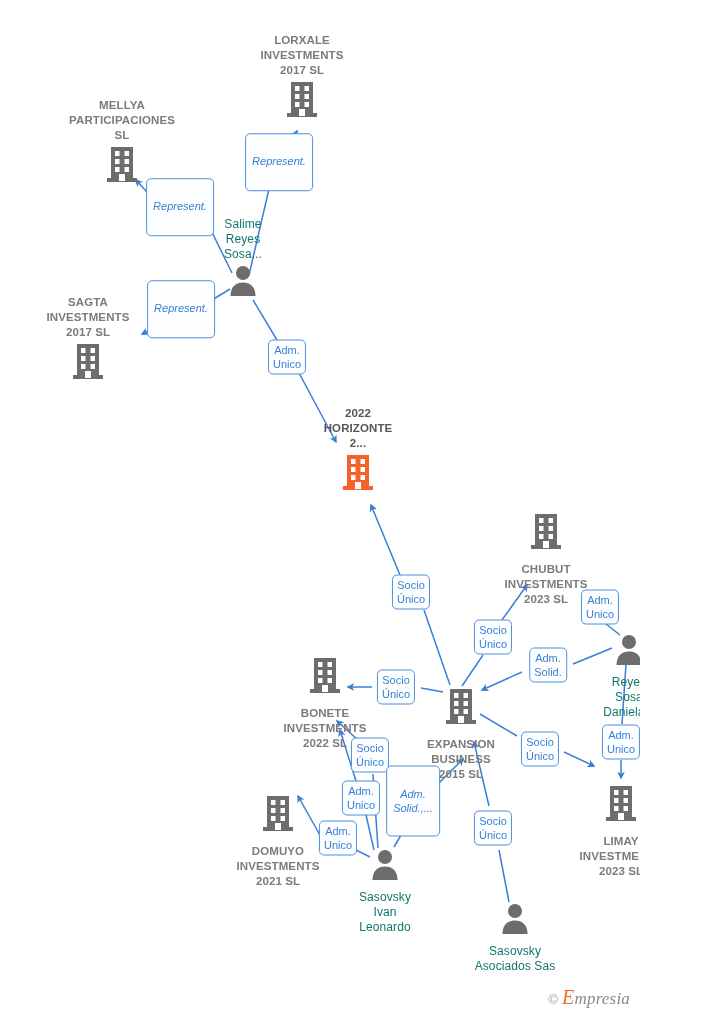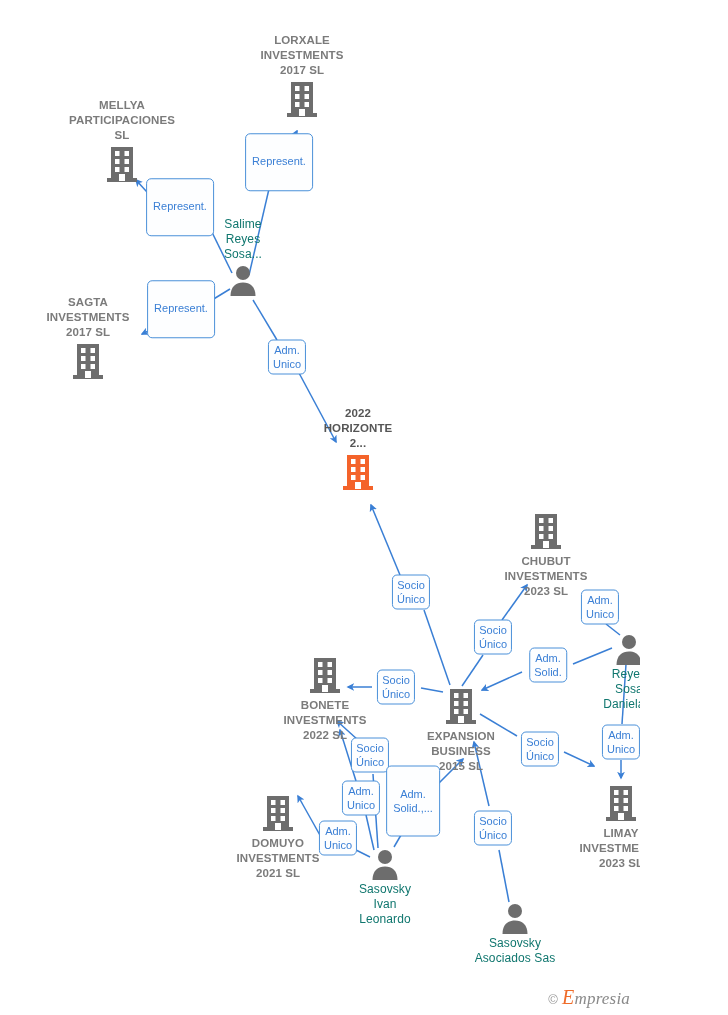--- a/index.html
+++ b/index.html
@@ -44,38 +44,38 @@
     color: #7b7b7b;
     letter-spacing: 0.1px;
     white-space: pre-line;
   }
   .node.person .label {
     font-weight: normal;
     font-size: 12px;
     color: #0f766e;
   }
   .node.label-above .label { margin-bottom: 2px; }
-  .node.label-below .label { margin-top: 2px; }
+  .node.label-below .label { margin-top: 10px; }
   .node.highlight .label { color: #555555; }
 
   .edge-label {
     position: absolute;
     box-sizing: border-box;
     background: #fdfeff;
     border: 1.4px solid #4a90d9;
     border-radius: 5px;
     color: #3a7fd5;
     font-size: 11px;
     line-height: 13.5px;
     text-align: center;
     padding: 3px 4px 3px 4px;
     white-space: pre-line;
     transform: translate(-50%, -50%);
   }
-  .edge-label.wide { padding: 21px 6px; }
+  .edge-label.wide { padding: 21px 6px; font-style: italic; }
 
   #watermark {
     position: absolute;
     right: 10px;
     bottom: 6px;
     font-size: 14px;
     color: #8d8d8d;
     letter-spacing: 0.2px;
     white-space: nowrap;
   }

